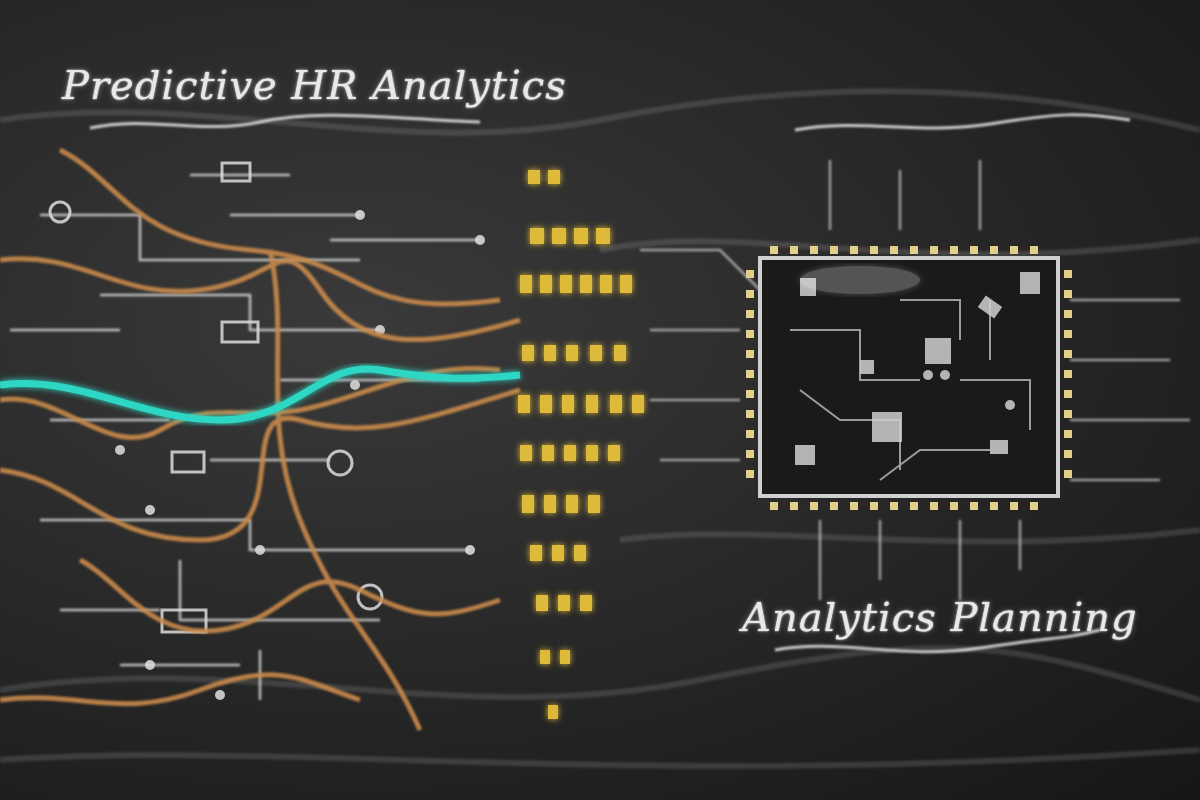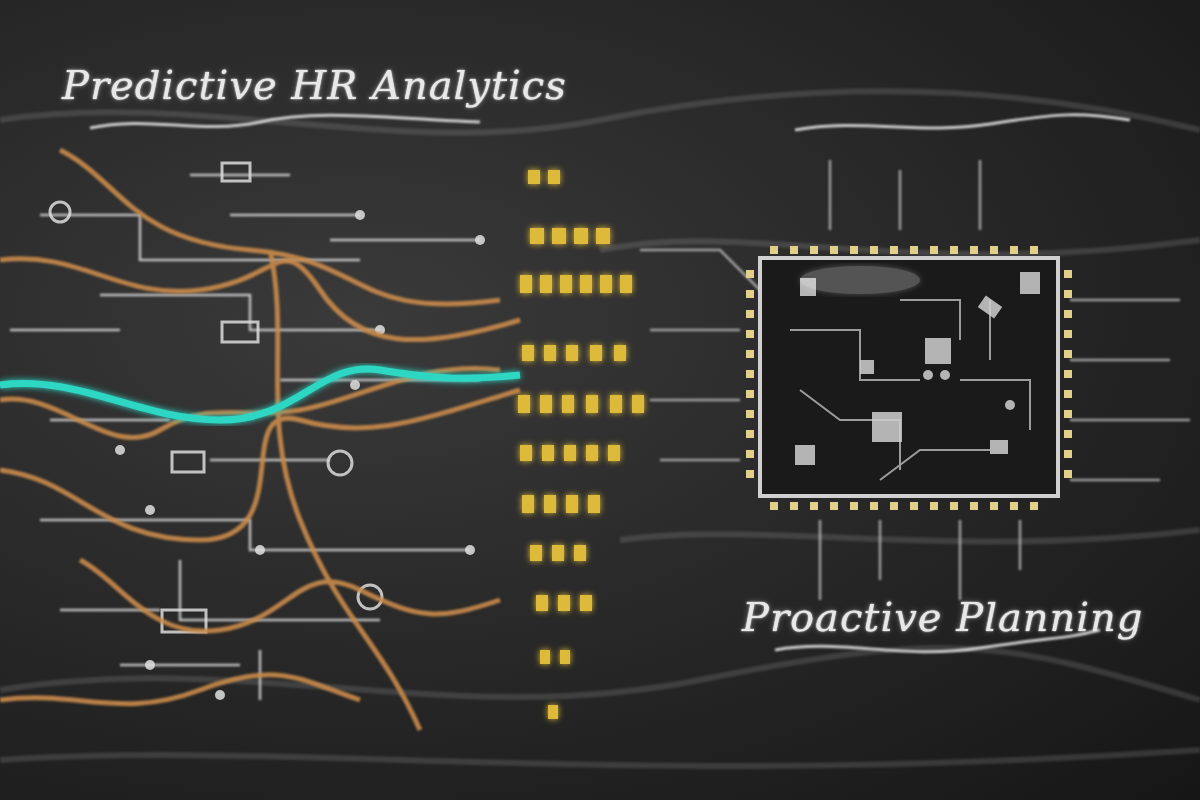--- a/index.html
+++ b/index.html
@@ -232,14 +232,14 @@
     </g>
 
     <g stroke="#e0e0e0" stroke-width="3" fill="none" opacity="0.9" filter="url(#soft)">
       <path d="M90 128 C150 115 200 135 260 122 S380 118 480 122"></path>
       <path d="M795 130 C860 118 920 135 990 124 S1080 112 1130 120"></path>
       <path d="M775 650 C840 638 900 660 980 648 S1060 640 1100 630"></path>
     </g>
   </svg>
 
   <div class="title t1">Predictive HR Analytics</div>
-  <div class="title t3">Proactive Planning</div>
+  <div class="title t3">Analytics Planning</div>
 </div>
 
 </body></html>

